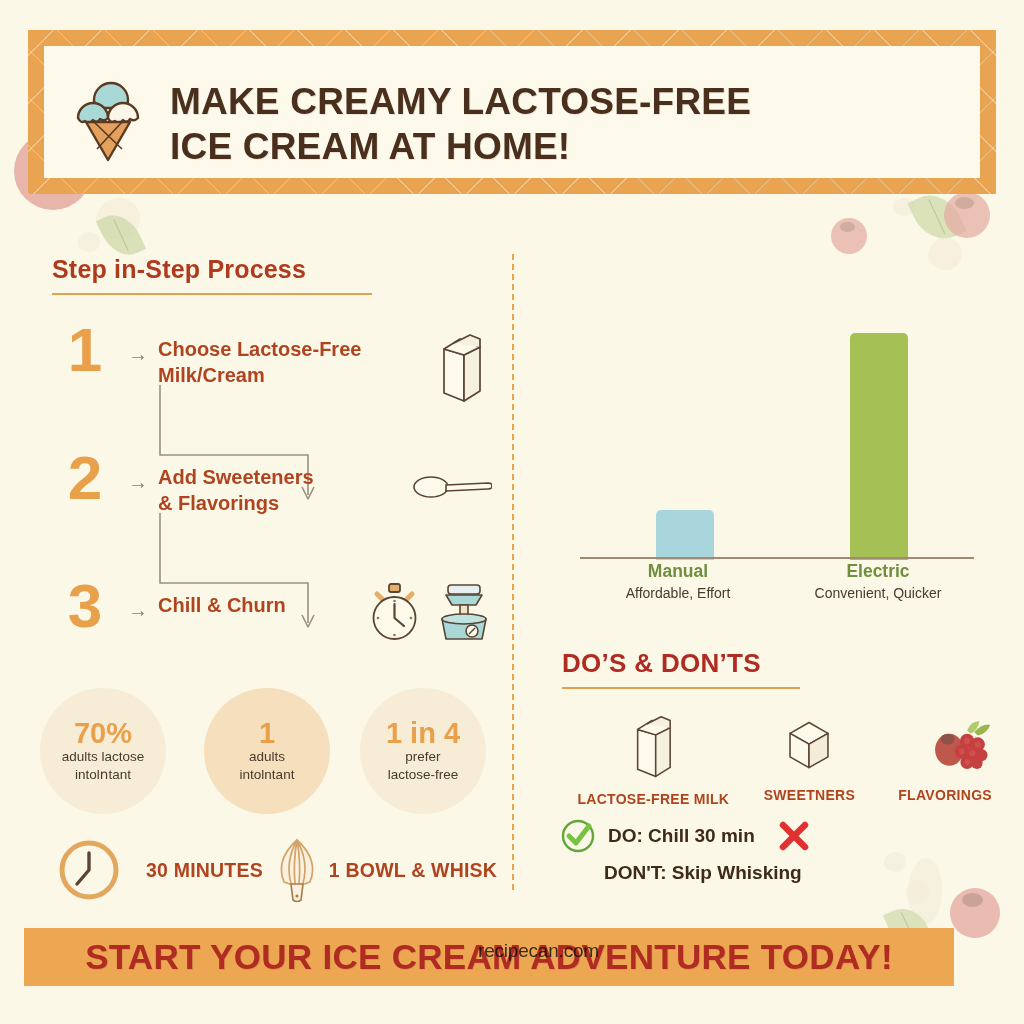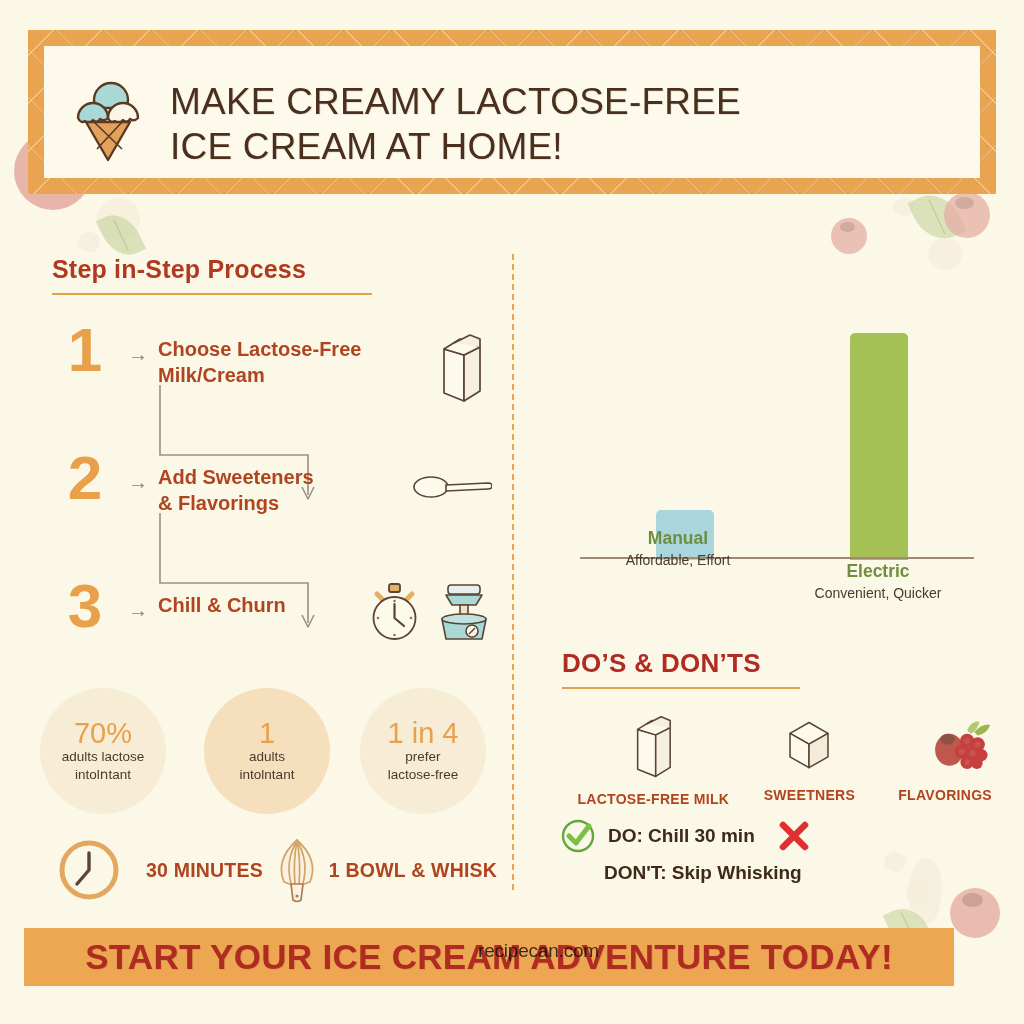--- a/index.html
+++ b/index.html
@@ -35,21 +35,21 @@
     background-image:
       repeating-linear-gradient(45deg, rgba(255,255,255,.35) 0 1px, transparent 1px 34px),
       repeating-linear-gradient(-45deg, rgba(255,255,255,.35) 0 1px, transparent 1px 34px);
     padding: 16px;
   }
   #header-inner {
     width: 100%; height: 100%; background: #fdfaec;
     display: flex; align-items: center; padding-left: 16px;
   }
   #header-title {
-    color: #4a2f1d; font-size: 37px; font-weight: normal; line-height: 1.22;
+    color: #4a2f1d; font-size: 37px; font-weight: bold; line-height: 1.22;
     letter-spacing: .2px; margin-left: 18px; text-shadow: 1px 1px 0 rgba(0,0,0,.08); margin-top: 24px;
   }
 
   
   .cone-wrap { flex: 0 0 auto; margin-left: 4px; }
 
   
   #divider {
     position: absolute; left: 512px; top: 254px; width: 0; height: 636px;
     border-left: 2px dashed #e8a44f;
@@ -74,21 +74,21 @@
   }
   .step-icon { flex: 0 0 auto; padding-top: 2px; }
   .connector { position: absolute; pointer-events: none; }
 
   
   #stats { position: absolute; left: 40px; top: 688px; width: 470px; height: 126px; }
   .stat {
     position: absolute; border-radius: 50%; display: flex; flex-direction: column;
     align-items: center; justify-content: center; text-align: center;
   }
-  .stat-value { color: #e8a04a; font-size: 29px; font-weight: normal; line-height: 1; }
+  .stat-value { color: #e8a04a; font-size: 29px; font-weight: bold; line-height: 1; }
   .stat-label { color: #4a3a2c; font-size: 13.5px; line-height: 1.28; }
 
   
   #meta-row { position: absolute; left: 58px; top: 836px; display: flex; align-items: center; }
   .meta-text { color: #b0441f; font-size: 19.5px; font-weight: bold; letter-spacing: .2px; }
 
   
   #chart { position: absolute; left: 560px; top: 300px; width: 420px; height: 260px; }
   .bar {
     position: absolute; bottom: 0; border-radius: 5px 5px 0 0;
@@ -315,21 +315,21 @@
     </svg>
     <span class="meta-text" style="margin-left:6px;">1 BOWL &amp; WHISK</span>
   </div>
 
   <div id="chart">
     <div class="bar" style="left: 96px; width: 58px; height: 50px; background: rgb(169, 213, 220);"></div>
     <div class="bar" style="left: 290px; width: 58px; height: 227.273px; background: rgb(165, 192, 85);"></div>
   </div>
   <div id="chart-axis"></div>
 
-  <div class="bar-label" style="left:580px;top:528px;width:196px;">
+  <div class="bar-label" style="left:580px;top:561px;width:196px;">
     <div class="bar-name" style="color:#6f8f3f;">Manual</div>
     <div class="bar-sub">Affordable, Effort</div>
   </div>
   <div class="bar-label" style="left:776px;top:561px;width:204px;">
     <div class="bar-name" style="color:#6f8f3f;">Electric</div>
     <div class="bar-sub">Convenient, Quicker</div>
   </div>
 
   <div id="dd">
     <div id="dd-title">DO’S &amp; DON’TS</div>

